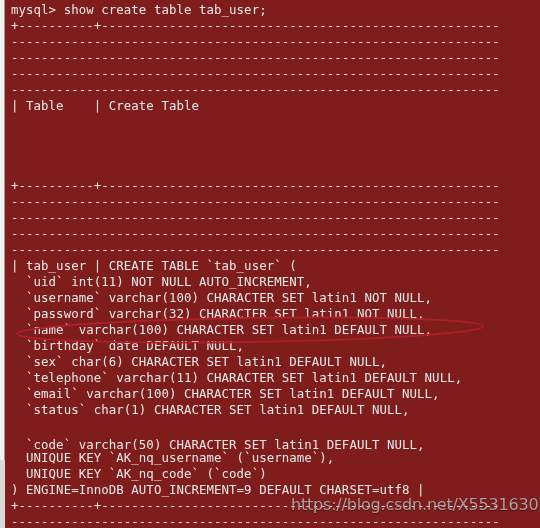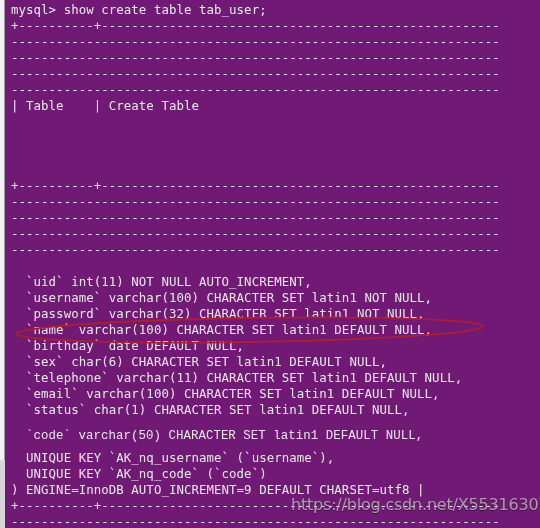--- a/index.html
+++ b/index.html
@@ -88,21 +88,21 @@
     color: #b9b9b9;
     opacity: 0.82;
     white-space: nowrap;
     letter-spacing: -0.2px;
     text-shadow: 0 1px 0 rgba(0,0,0,0.55);
   }
 </style>
 </head>
 <body style="background: rgb(0, 0, 0);">
 
-<div id="terminal" style="background: #701a75;">
+<div id="terminal" style="background: #7f1d1d;">
 
   <div id="scrollbar-track" style="background: rgb(216, 216, 216);">
     <div id="scrollbar-thumb" style="background: rgb(242, 242, 242);"></div>
   </div>
 
   <div id="console">
       <div class="line" style="top: 2px; color: rgb(233, 233, 233);">mysql&gt; show create table tab_user;</div>
       <div class="line sep" style="top: 18px; color: rgb(233, 233, 233);">+----------+-----------------------------------------------------</div>
       <div class="line sep" style="top: 34px; color: rgb(233, 233, 233);">-----------------------------------------------------------------</div>
       <div class="line sep" style="top: 50px; color: rgb(233, 233, 233);">-----------------------------------------------------------------</div>
@@ -111,30 +111,31 @@
       <div class="line" style="top: 98px; color: rgb(233, 233, 233);">| Table    | Create Table</div>
       <div class="line blank" style="top: 114px;"></div>
       <div class="line blank" style="top: 130px;"></div>
       <div class="line blank" style="top: 146px;"></div>
       <div class="line blank" style="top: 162px;"></div>
       <div class="line sep" style="top: 178px; color: rgb(233, 233, 233);">+----------+-----------------------------------------------------</div>
       <div class="line sep" style="top: 194px; color: rgb(233, 233, 233);">-----------------------------------------------------------------</div>
       <div class="line sep" style="top: 210px; color: rgb(233, 233, 233);">-----------------------------------------------------------------</div>
       <div class="line sep" style="top: 226px; color: rgb(233, 233, 233);">-----------------------------------------------------------------</div>
       <div class="line sep" style="top: 242px; color: rgb(233, 233, 233);">-----------------------------------------------------------------</div>
+      <div class="line" style="top: 258px; color: rgb(233, 233, 233);">| tab_user | CREATE TABLE `tab_user` (</div>
       <div class="line" style="top: 274px; color: rgb(233, 233, 233);">  `uid` int(11) NOT NULL AUTO_INCREMENT,</div>
       <div class="line" style="top: 290px; color: rgb(233, 233, 233);">  `username` varchar(100) CHARACTER SET latin1 NOT NULL,</div>
       <div class="line" style="top: 306px; color: rgb(233, 233, 233);">  `password` varchar(32) CHARACTER SET latin1 NOT NULL,</div>
       <div class="line" style="top: 322px; color: rgb(233, 233, 233);">  `name` varchar(100) CHARACTER SET latin1 DEFAULT NULL,</div>
       <div class="line" style="top: 338px; color: rgb(233, 233, 233);">  `birthday` date DEFAULT NULL,</div>
       <div class="line" style="top: 354px; color: rgb(233, 233, 233);">  `sex` char(6) CHARACTER SET latin1 DEFAULT NULL,</div>
       <div class="line" style="top: 370px; color: rgb(233, 233, 233);">  `telephone` varchar(11) CHARACTER SET latin1 DEFAULT NULL,</div>
       <div class="line" style="top: 386px; color: rgb(233, 233, 233);">  `email` varchar(100) CHARACTER SET latin1 DEFAULT NULL,</div>
       <div class="line" style="top: 402px; color: rgb(233, 233, 233);">  `status` char(1) CHARACTER SET latin1 DEFAULT NULL,</div>
-      <div class="line" style="top: 428px; color: rgb(233, 233, 233); font-family: Liberation Mono, monospace;">  `code` varchar(50) CHARACTER SET latin1 DEFAULT NULL,</div>
+      <div class="line" style="top: 437px; color: rgb(233, 233, 233);">  `code` varchar(50) CHARACTER SET latin1 DEFAULT NULL,</div>
       <div class="line" style="top: 450px; color: rgb(233, 233, 233);">  UNIQUE KEY `AK_nq_username` (`username`),</div>
       <div class="line" style="top: 466px; color: rgb(233, 233, 233);">  UNIQUE KEY `AK_nq_code` (`code`)</div>
       <div class="line" style="top: 482px; color: rgb(233, 233, 233);">) ENGINE=InnoDB AUTO_INCREMENT=9 DEFAULT CHARSET=utf8 |</div>
       <div class="line sep" style="top: 498px; color: rgb(233, 233, 233);">+----------+-----------------------------------------------------</div>
       <div class="line sep" style="top: 514px; color: rgb(233, 233, 233);">-----------------------------------------------------------------</div>
     </div>
 
   <svg id="annotation" viewBox="0 0 540 528" width="540" height="528" xmlns="http://www.w3.org/2000/svg">
     <ellipse id="ann-ellipse" cx="250" cy="330" rx="233" ry="12" fill="none" stroke="#b01f27" stroke-width="1.8" transform="rotate(-0.9 250 330)"></ellipse>
   </svg>

